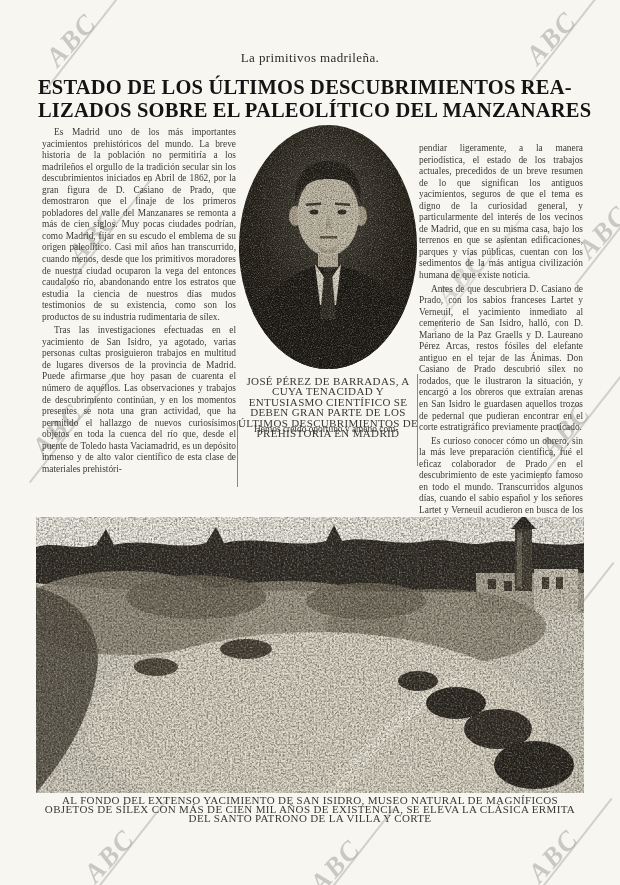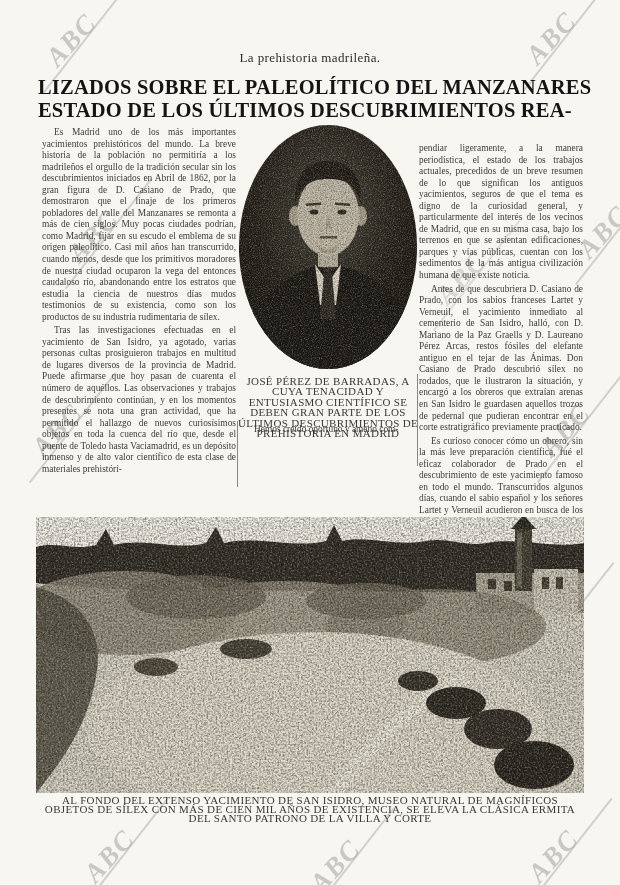--- a/index.html
+++ b/index.html
@@ -75,24 +75,24 @@
   <div class="wm" style="left:430px;top:250px;opacity:.7"><span>ABC</span></div>
   <div class="wm" style="left:26px;top:402px"><span>ABC</span></div>
   <div class="wm" style="left:534px;top:402px"><span>ABC</span></div>
   <div class="wm" style="left:62px;top:592px"><span>ABC</span></div>
   <div class="wm" style="left:302px;top:612px"><span>ABC</span></div>
   <div class="wm" style="left:524px;top:592px"><span>ABC</span></div>
   <div class="wm" style="left:78px;top:828px"><span>ABC</span></div>
   <div class="wm" style="left:304px;top:838px"><span>ABC</span></div>
   <div class="wm" style="left:522px;top:828px"><span>ABC</span></div>
 
-  <div class="kicker">La prehistoria madrileña.</div>
+  <div class="kicker">La primitivos madrileña.</div>
   <div class="headline">
+    <span class="hl">ESTADO DE LOS ÚLTIMOS DESCUBRIMIENTOS REA-</span>
     <span class="hl">LIZADOS SOBRE EL PALEOLÍTICO DEL MANZANARES</span>
-    <span class="hl">ESTADO DE LOS ÚLTIMOS DESCUBRIMIENTOS REA-</span>
   </div>
 
   <div class="col col-left">
     <p>Es Madrid uno de los más importantes yacimientos prehistóricos del mundo. La breve historia de la población no permitiría a los madrileños el orgullo de la tradición secular sin los descubrimientos iniciados en Abril de 1862, por la gran figura de D. Casiano de Prado, que demostraron que el linaje de los primeros pobladores del valle del Manzanares se remonta a más de cien siglos. Muy pocas ciudades podrían, como Madrid, fijar en su escudo el emblema de su origen paleolítico. Casi mil años han transcurrido, cuando menos, desde que los primitivos moradores de nuestra ciudad ocuparon la vega del entonces caudaloso río, abandonando entre los estratos que estudia la ciencia de nuestros días mudos testimonios de su existencia, como son los productos de su industria rudimentaria de sílex.</p>
     <p>Tras las investigaciones efectuadas en el yacimiento de San Isidro, ya agotado, varias personas cultas prosiguieron trabajos en multitud de lugares diversos de la provincia de Madrid. Puede afirmarse que hoy pasan de cuarenta el número de aquéllos. Las observaciones y trabajos de descubrimiento continúan, y en los momentos presentes se nota una gran actividad, que ha permitido el hallazgo de nuevos curiosísimos objetos en toda la cuenca del río que, desde el puente de Toledo hasta Vaciamadrid, es un depósito inmenso y de alto valor científico de esta clase de materiales prehistóri-</p>
   </div>
 
   <div class="col col-right">
     <p style="text-indent:0">pendiar ligeramente, a la manera periodística, el estado de los trabajos actuales, precedidos de un breve resumen de lo que significan los antiguos yacimientos, seguros de que el tema es digno de la curiosidad general, y particularmente del interés de los vecinos de Madrid, que en su misma casa, bajo los terrenos en que se asientan edificaciones, parques y vías públicas, cuentan con los sedimentos de la más antigua civilización humana de que existe noticia.</p>
     <p>Antes de que descubriera D. Casiano de Prado, con los sabios franceses Lartet y Verneuil, el yacimiento inmediato al cementerio de San Isidro, halló, con D. Mariano de la Paz Graells y D. Laureano Pérez Arcas, restos fósiles del elefante antiguo en el tejar de las Ánimas. Don Casiano de Prado descubrió sílex no rodados, que le ilustraron la situación, y encargó a los obreros que extraían arenas en San Isidro le guardasen aquellos trozos de pedernal que pudieran encontrar en el corte estratigráfico previamente practicado.</p>

